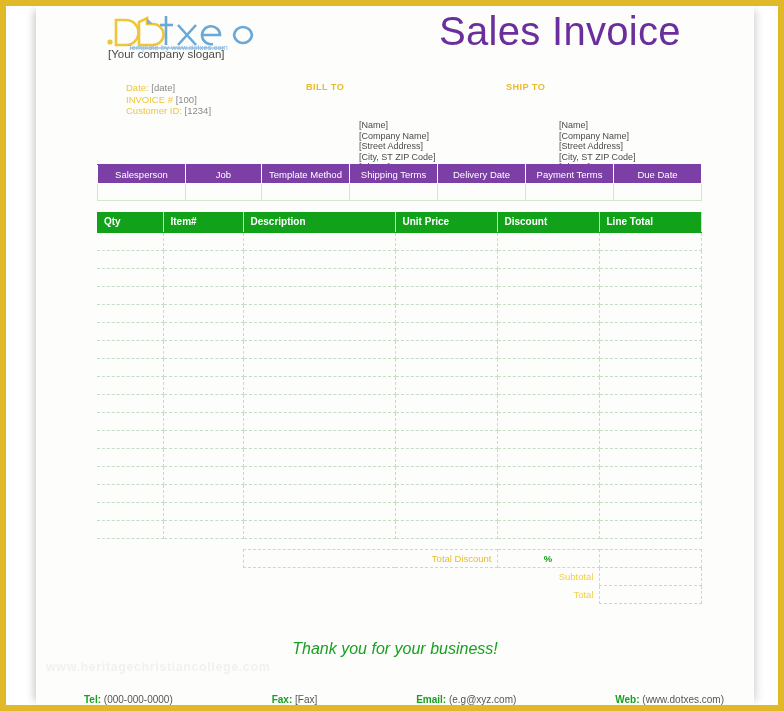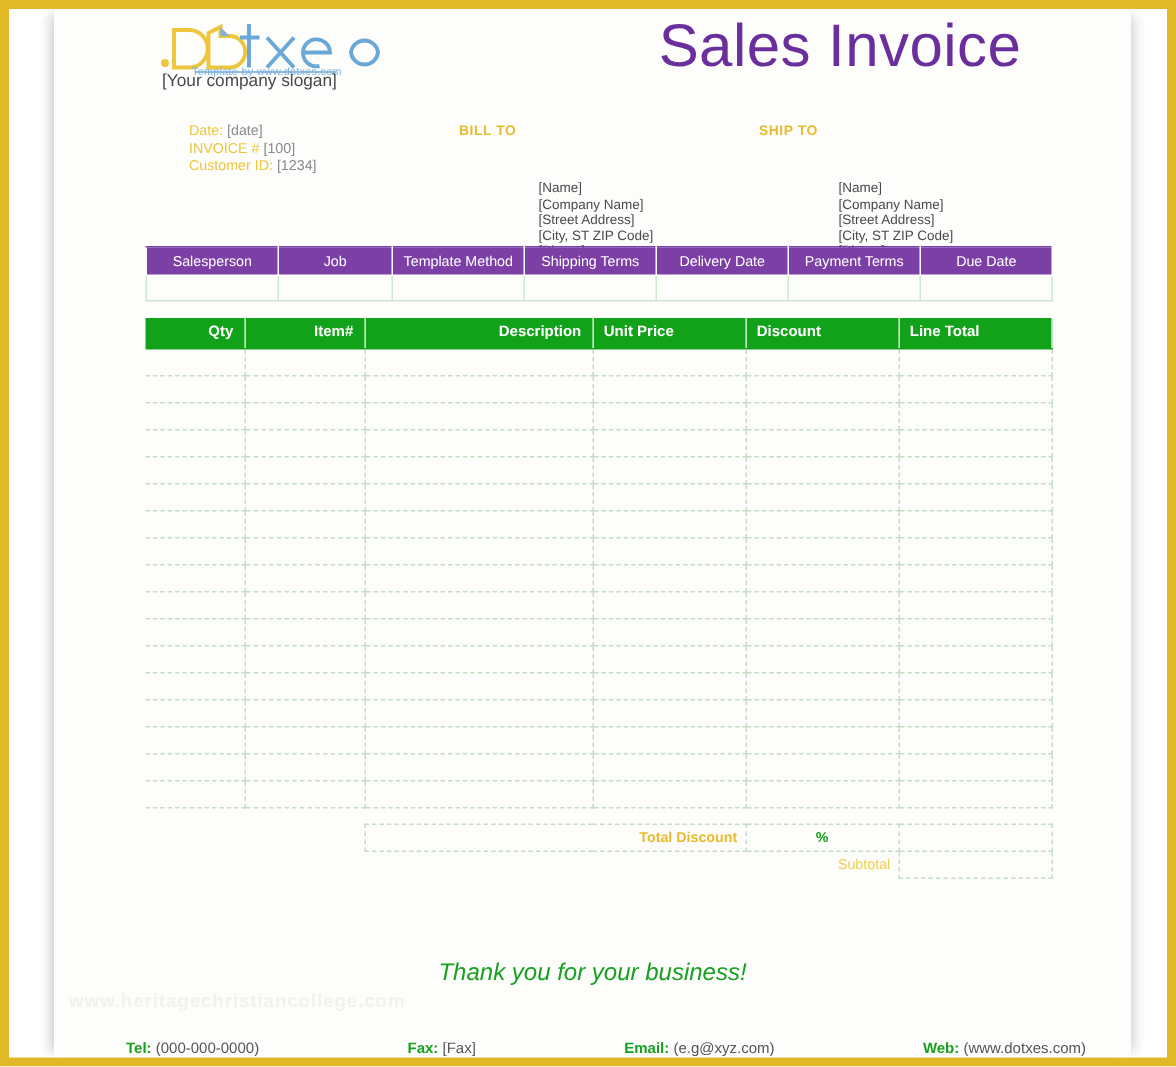--- a/index.html
+++ b/index.html
@@ -114,21 +114,21 @@
     background: #12a21a;
     color: #ffffff;
     font-size: 10px;
     font-weight: bold;
     height: 20px;
     padding: 0 7px;
     border-right: 1px solid #bfe8bf;
     border-bottom: 1px solid #12a21a;
     white-space: nowrap;
   }
-  .items th.l { text-align: right; }
+  .items th.l { text-align: left; }
   .items th.c { text-align: left; }
   .items td {
     height: 18px;
     border-bottom: 1px dashed #c6dcc6;
     border-right: 1px dashed #c6dcc6;
     padding: 0;
   }
   .items tr td:last-child { border-right: 1px dashed #c6dcc6; }
 
   
@@ -136,21 +136,21 @@
   .tot table { border-collapse: collapse; width: 604px; table-layout: fixed; }
   .tot td {
     height: 18px;
     padding: 0 5px;
     font-size: 9.5px;
     border: 1px dashed #c6dcc6;
     white-space: nowrap;
   }
   .tot td.blank { border: none; }
   .tot .tdlab {
-    text-align: right; color: #e8bb2e; font-weight: bold;
+    text-align: right; color: #e8bb2e; font-weight: normal;
   }
   .tot .pct { color: #13a11b; font-weight: bold; text-align: center; }
   .tot .sumlab { text-align: right; color: #f0cf4a; border: none; }
   .tot .box { border: 1px dashed #c6dcc6; }
 
   
   .thanks {
     position: absolute; left: 0; top: 634px; width: 718px;
     text-align: center; font-size: 16px; font-style: italic;
     color: #18a021; white-space: nowrap;
@@ -445,20 +445,25 @@
             <tr>
               <td class="blank"></td>
               <td class="blank"></td>
               <td class="tdlab" colspan="2">Total Discount</td>
               <td class="pct">%</td>
               <td class="box"></td>
             </tr>
             <tr>
               <td class="blank" colspan="3"></td>
               <td class="sumlab" colspan="2">Subtotal</td>
+              <td class="box"></td>
+            </tr>
+            <tr>
+              <td class="blank" colspan="3"></td>
+              <td class="sumlab" colspan="2">Total</td>
               <td class="box"></td>
             </tr>
           </tbody>
         </table>
       </div>
 
       <div class="thanks">Thank you for your business!</div>
 
       <div class="contact">
         <span class="item">

